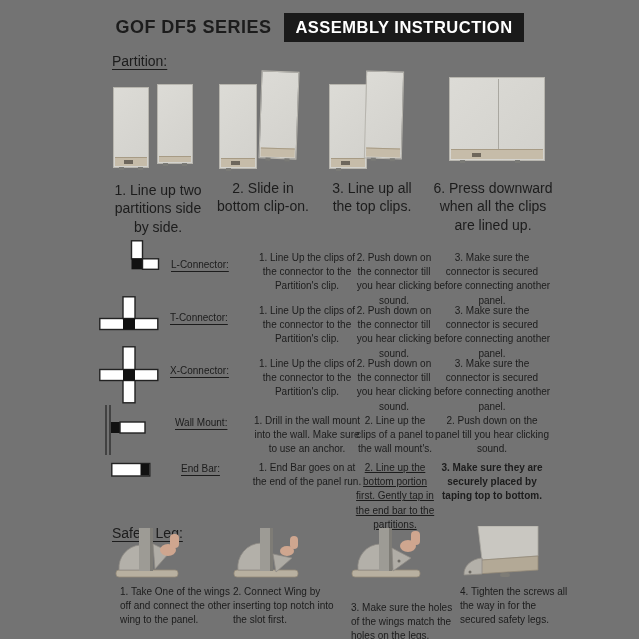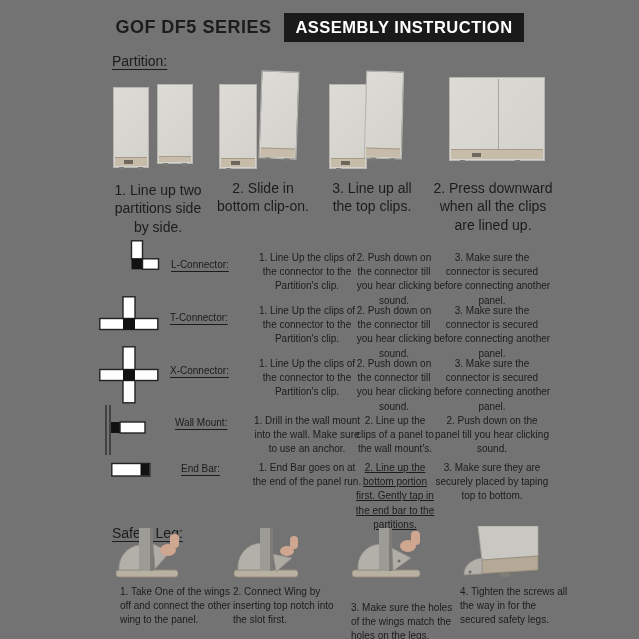--- a/index.html
+++ b/index.html
@@ -81,21 +81,21 @@
       <div class="pbase" style="height:9px;"></div>
       <div class="pmark" style="left:22px;"></div>
       <div class="pfoot" style="left:10px;"></div>
         <div class="pfoot" style="right:24px;"></div>
     </div>
   </div>
 
   <div class="abs step-text" style="left:112px;top:181px;width:92px;">1.  Line up two partitions side by side.</div>
   <div class="abs step-text" style="left:213px;top:179px;width:100px;">2. Slide in bottom clip-on.</div>
   <div class="abs step-text" style="left:324px;top:179px;width:96px;">3. Line up all the top clips.</div>
-  <div class="abs step-text" style="left:432px;top:179px;width:122px;">2. Press downward when all the clips are lined up.</div>
+  <div class="abs step-text" style="left:432px;top:179px;width:122px;">6. Press downward when all the clips are lined up.</div>
 
   <svg class="abs" style="left:118px;top:240px;" width="42" height="42" viewBox="0 0 42 42">
     <rect x="13.5" y="0.8" width="11" height="18" fill="#fff" stroke="#222" stroke-width="1.4"></rect>
     <rect x="13.5" y="18.8" width="11" height="10.5" fill="#111"></rect>
     <rect x="24.5" y="18.8" width="16" height="10.5" fill="#fff" stroke="#222" stroke-width="1.4"></rect>
   </svg>
   <div class="abs conn-label" style="left:171px;top:259px;">L-Connector:</div>
   <div class="abs mini-text" style="left:251px;top:251px;width:112px;">1.  Line Up the clips of the connector to the Partition's clip.</div>
   <div class="abs mini-text" style="left:356px;top:251px;width:76px;">2.  Push down on the connector till you hear clicking sound.</div>
   <div class="abs mini-text" style="left:433px;top:251px;width:118px;">3.  Make sure the connector is secured before connecting another panel.</div>
@@ -131,21 +131,21 @@
   <div class="abs mini-text" style="left:356px;top:414px;width:78px;">2.  Line up the clips of a panel to the wall mount's.</div>
   <div class="abs mini-text" style="left:433px;top:414px;width:118px;">2.  Push down on the panel till you hear clicking sound.</div>
 
   <svg class="abs" style="left:111px;top:462px;" width="40" height="16" viewBox="0 0 40 16">
     <rect x="0.8" y="1.5" width="38" height="12.5" fill="#fff" stroke="#222" stroke-width="1.4"></rect>
     <rect x="29.5" y="1.8" width="8.5" height="11.8" fill="#111"></rect>
   </svg>
   <div class="abs conn-label" style="left:181px;top:463px;">End Bar:</div>
   <div class="abs mini-text" style="left:251px;top:461px;width:112px;">1.  End Bar goes on at the end of the panel run.</div>
   <div class="abs mini-text" style="left:354px;top:461px;width:82px;text-decoration:underline;">2.    Line up the bottom portion first. Gently tap in the end bar to the partitions.</div>
-  <div class="abs mini-text" style="left:433px;top:461px;width:118px;">3.    Make sure they are securely placed by taping top to bottom.</div>
+  <div class="abs mini-text" style="left:433px;top:461px;width:118px;font-weight:bold;">3.    Make sure they are securely placed by taping top to bottom.</div>
 
   <div class="abs section-label" style="left:112px;top:525px;">Safety Leg:</div>
 
   <svg class="abs" style="left:110px;top:528px;" width="74" height="52" viewBox="0 0 74 52">
     <rect x="6" y="42" width="62" height="7" rx="3" fill="#b8b0a0" stroke="#958c7a" stroke-width="0.8"></rect>
     <path d="M30,42 L9,42 A23,23 0 0 1 30,17 Z" fill="#b3b0a9" stroke="#8f8c85" stroke-width="0.8"></path>
     <rect x="29" y="0" width="13" height="43" fill="#9d9b95"></rect>
     <rect x="40" y="0" width="3" height="43" fill="#7e7c76"></rect>
     <path d="M43,16 L60,24 L45,41 Z" fill="#b0ada6" stroke="#8f8c85" stroke-width="0.8"></path>
     <ellipse cx="58" cy="22" rx="8" ry="6" fill="#cfa68f"></ellipse>

